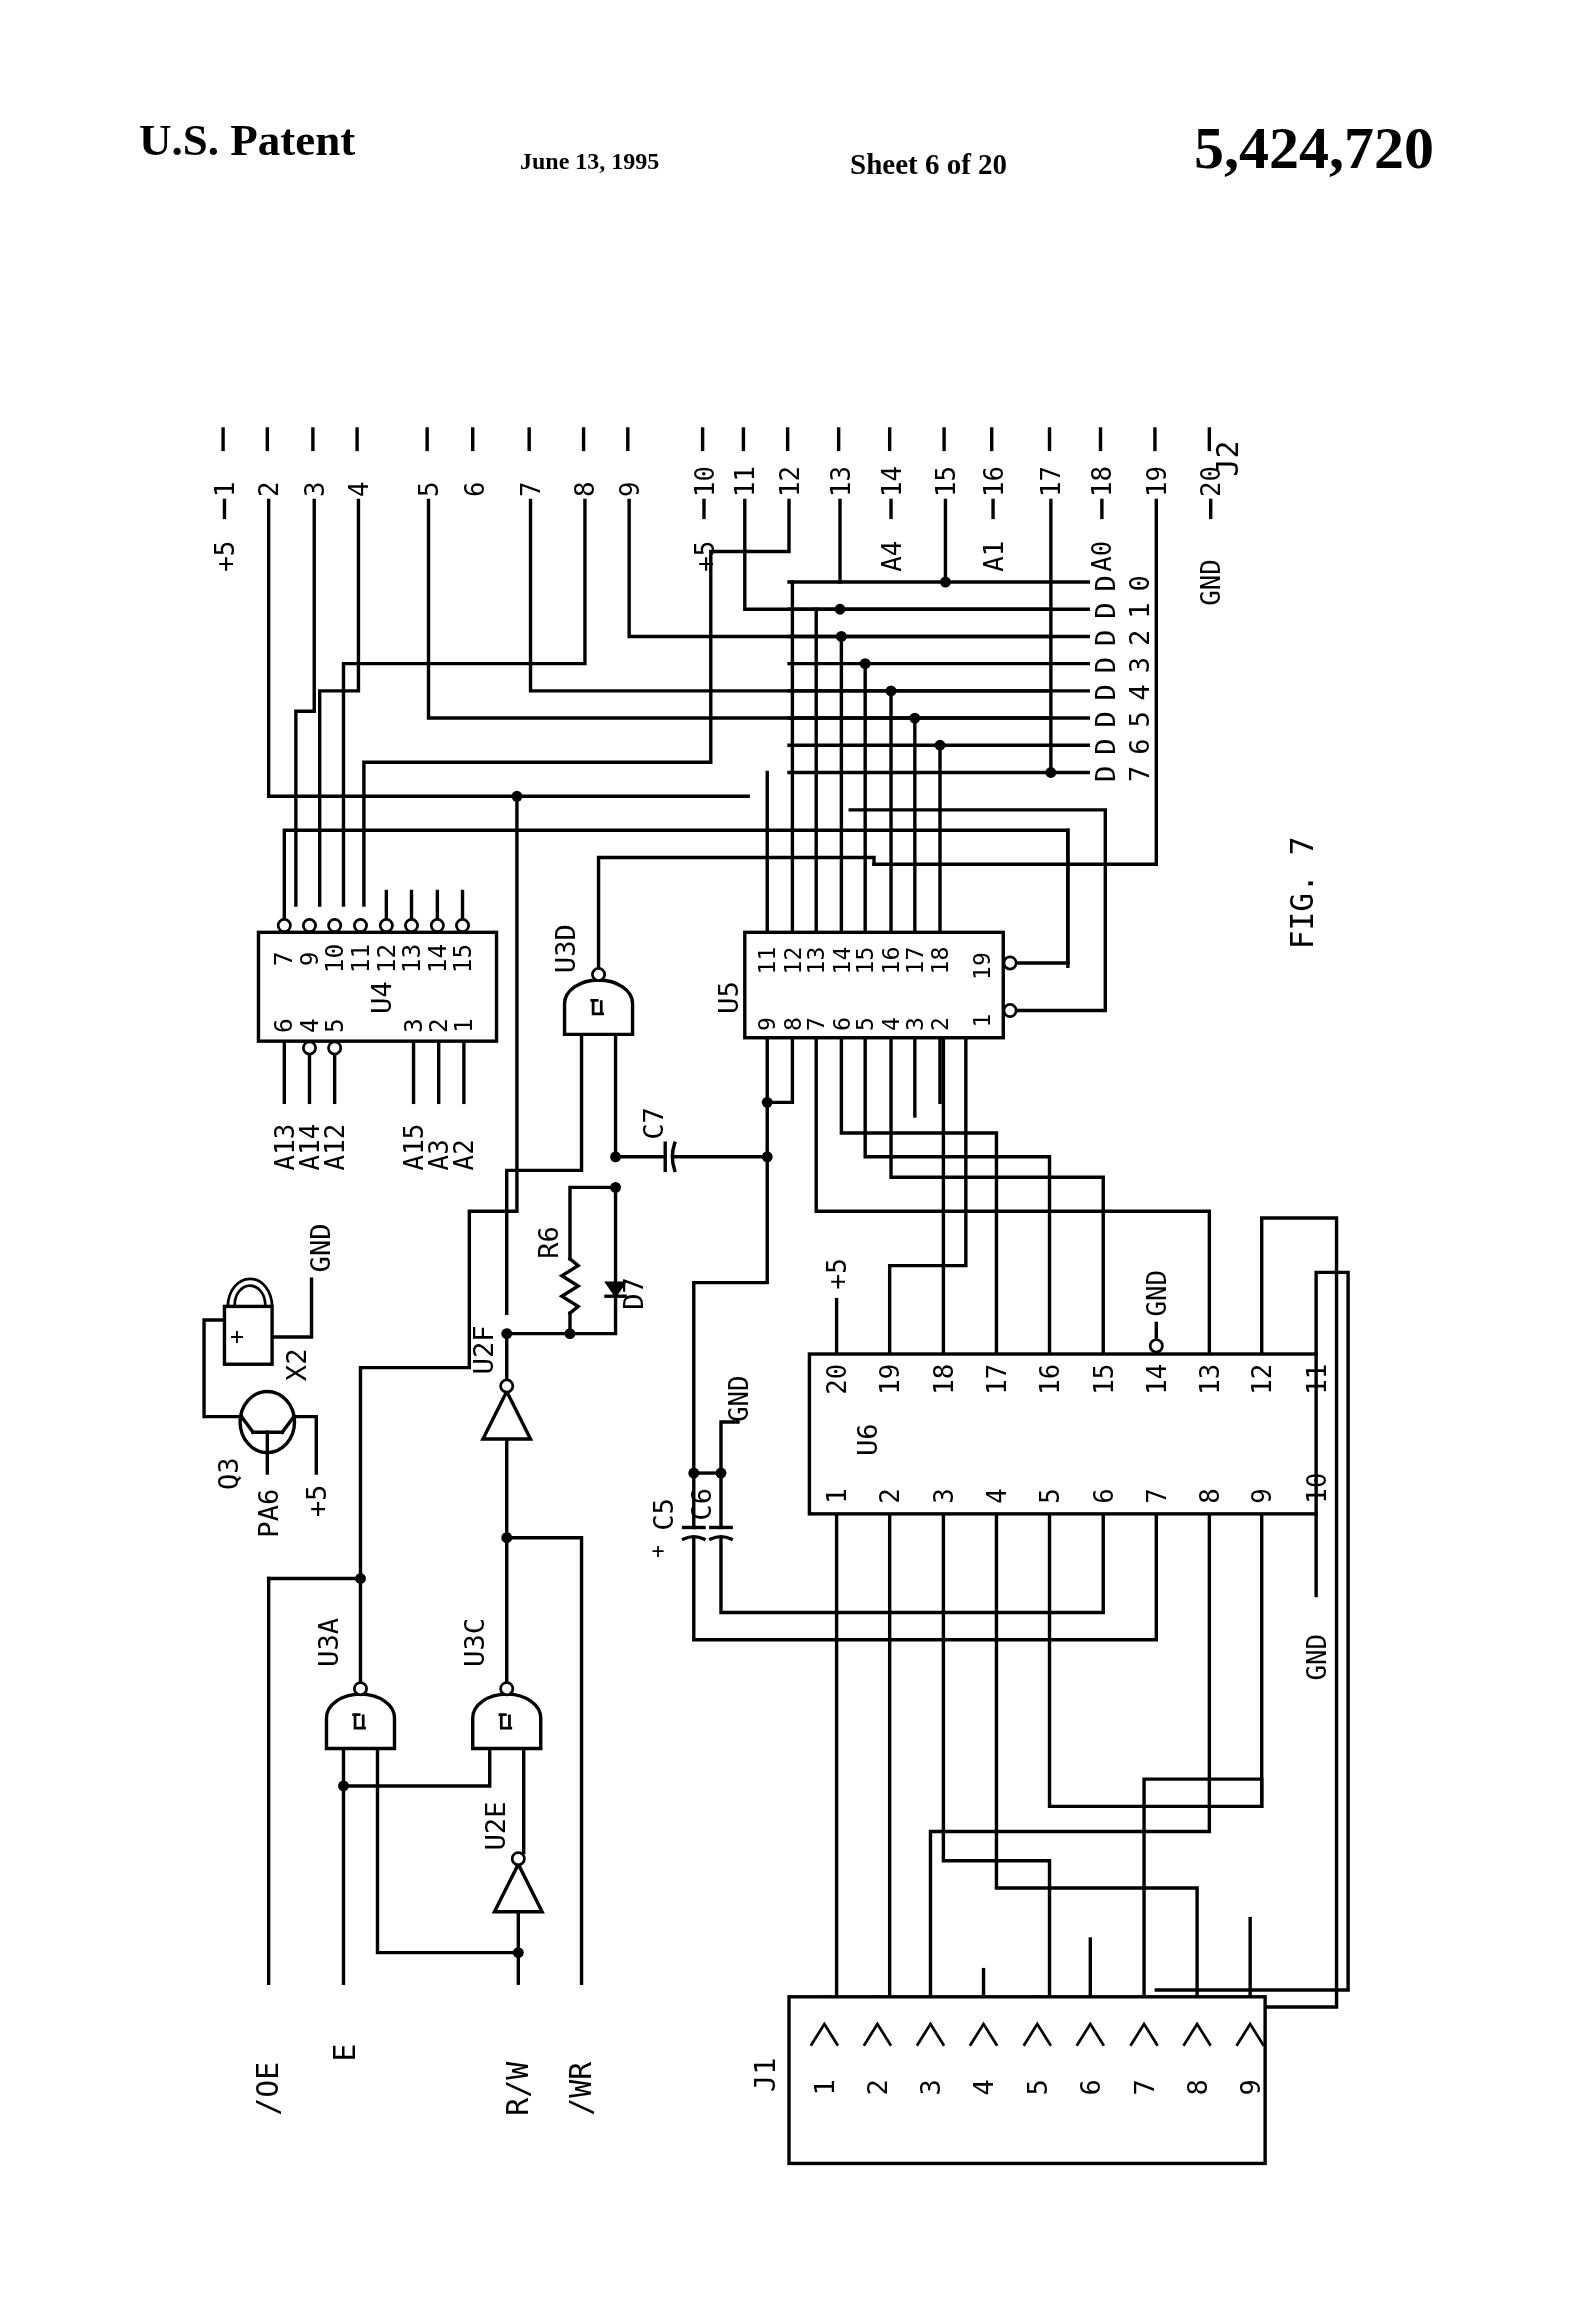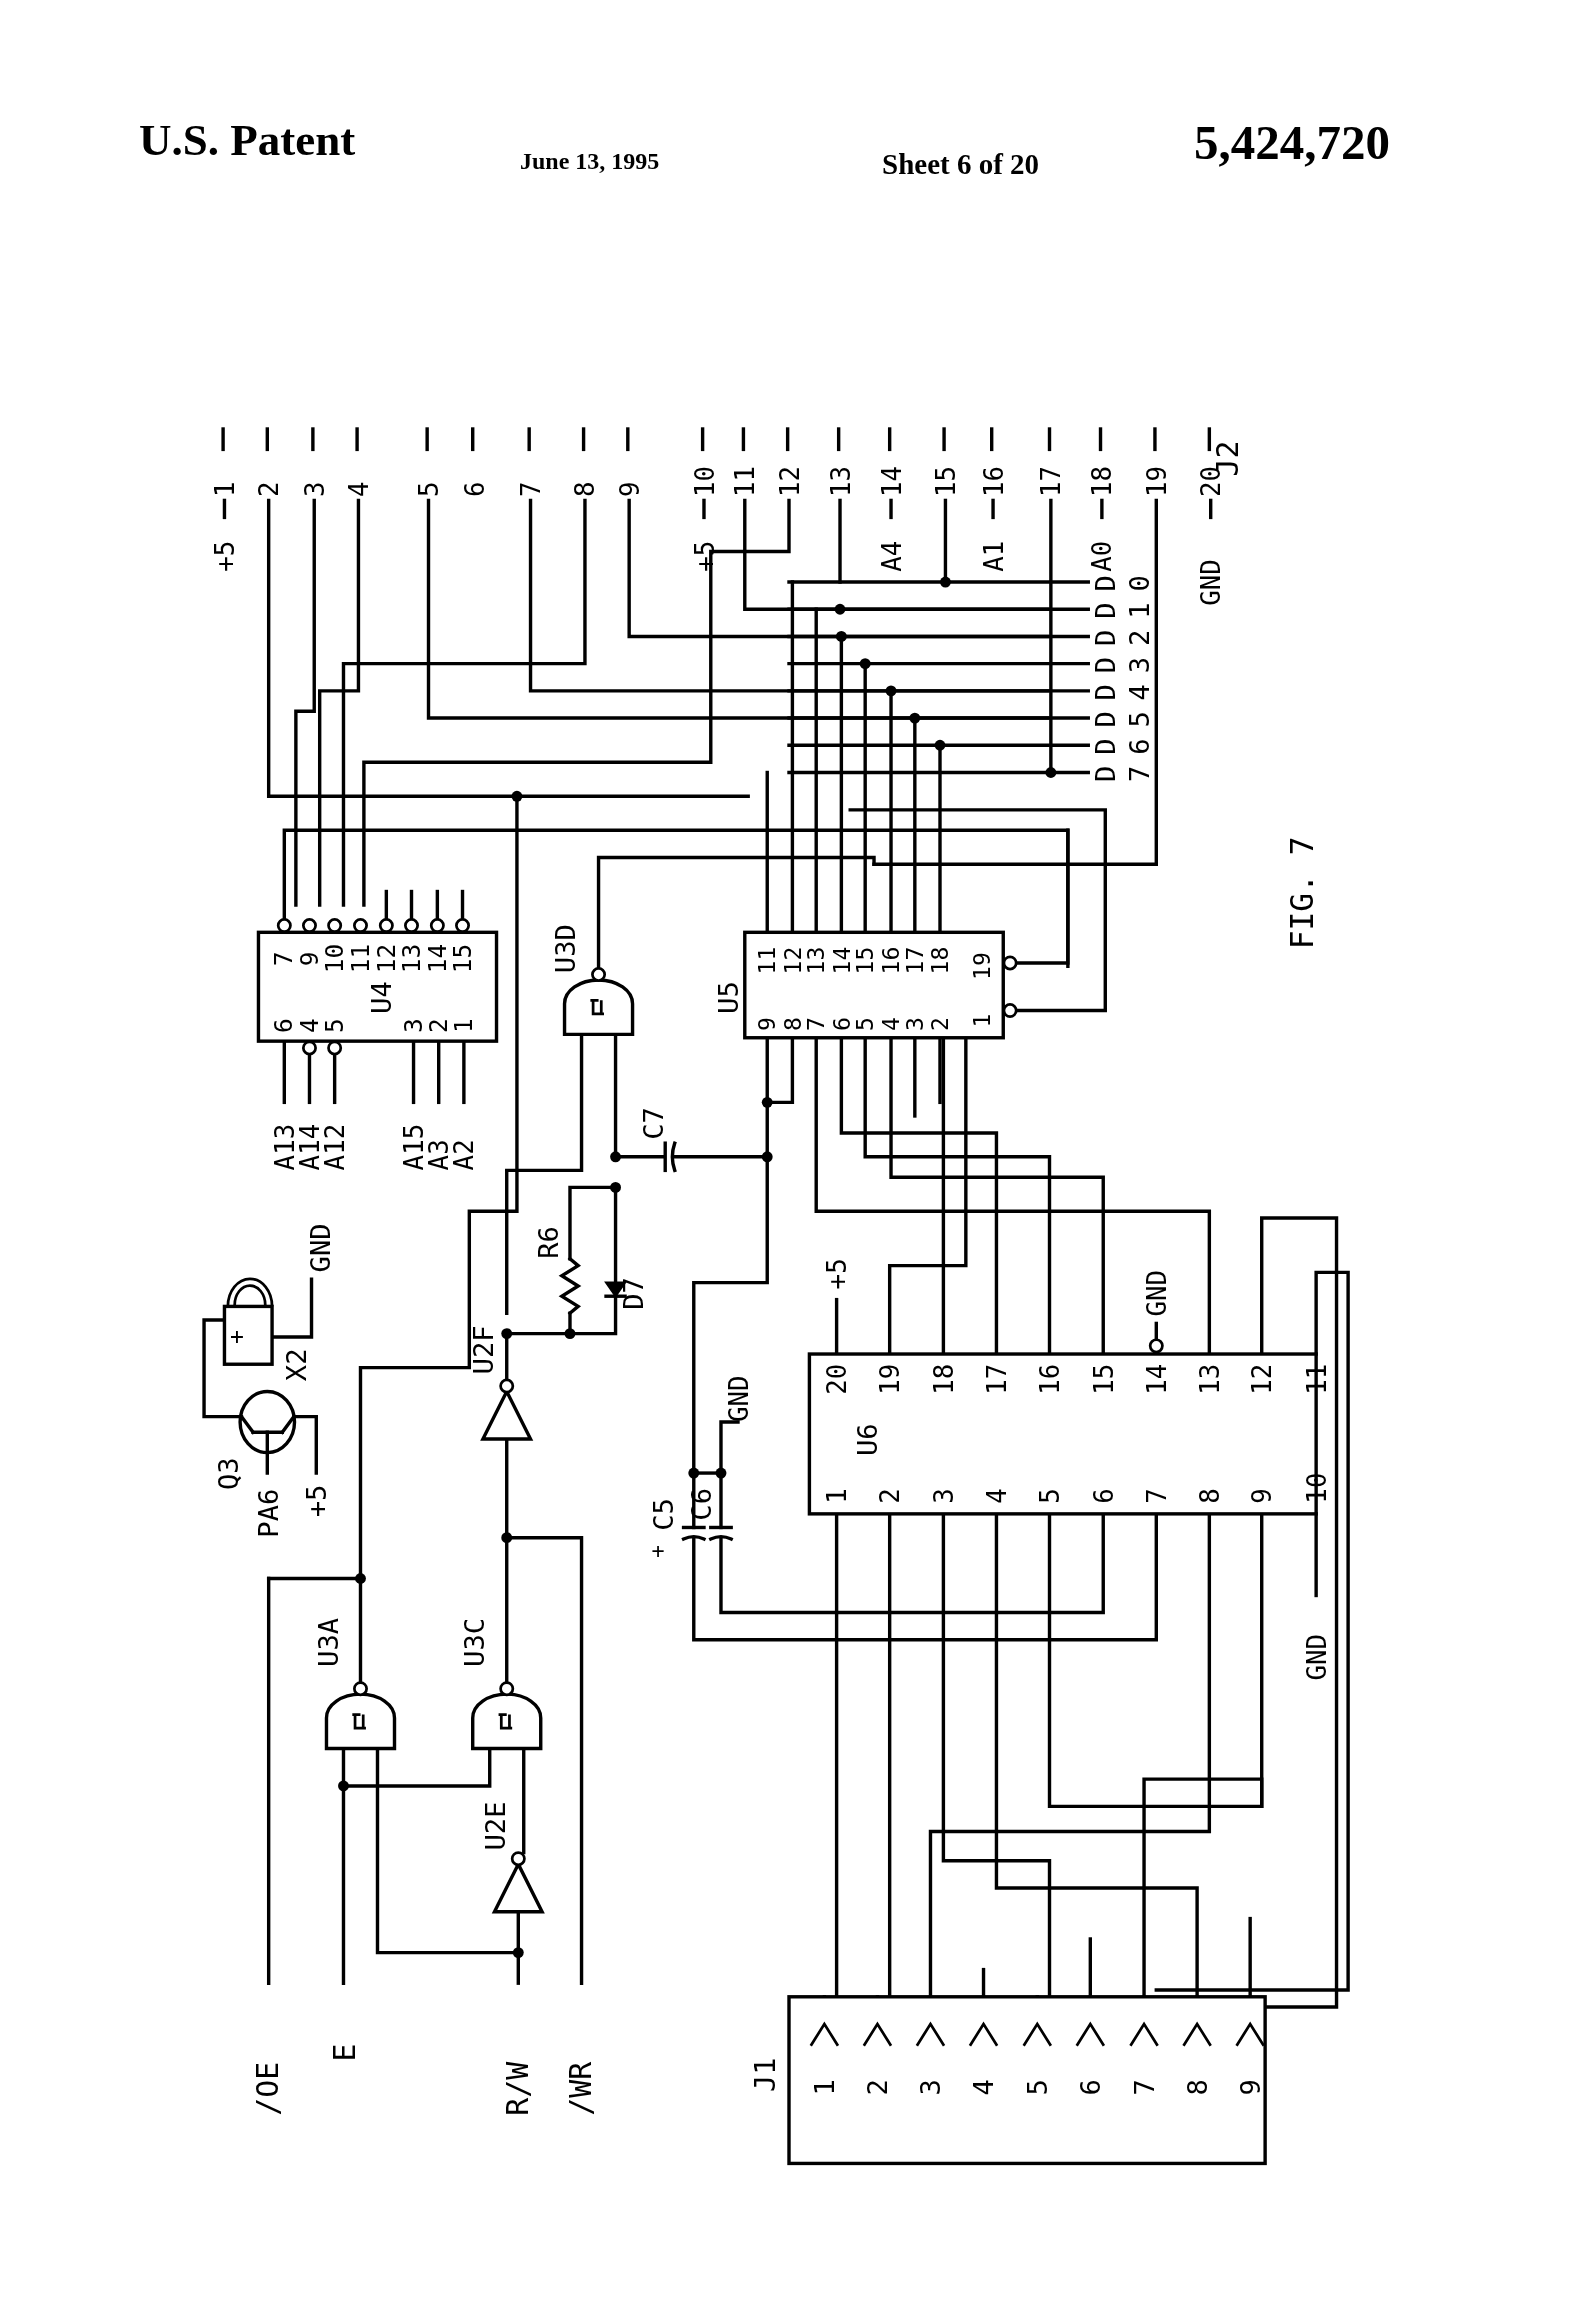--- a/index.html
+++ b/index.html
@@ -1,21 +1,21 @@
 <!DOCTYPE html>
 <html style="font-size:11px"><head>
 <meta charset="utf-8">
 <style>
   html, body { margin: 0; padding: 0; background: #ffffff; }
   body { width: 1578px; height: 2319px; position: relative; overflow: hidden; font-family: "DejaVu Sans Mono", monospace; }
   .hdr { position: absolute; top: 114px; font-family: "Liberation Serif", serif; font-weight: bold; color: #000; white-space: nowrap; }
   #hdr-left { left: 139px; font-size: 45px; }
   #hdr-date { left: 520px; font-size: 24px; top: 148px; }
-  #hdr-sheet { left: 850px; font-size: 29px; top: 148px; margin-left: 32px; }
-  #hdr-num { left: 1194px; font-size: 49px; }
+  #hdr-sheet { left: 850px; font-size: 29px; top: 148px; }
+  #hdr-num { left: 1194px; font-size: 60px; }
   svg#schem { position: absolute; left: 0; top: 0; }
   svg text { font-family: "DejaVu Sans Mono", monospace; fill: #000; }
   .w { stroke: #000; stroke-width: 5; fill: none; stroke-linecap: square; }
   .wt { stroke: #000; stroke-width: 4; fill: none; }
   .box { stroke: #000; stroke-width: 5; fill: #fff; }
   .dot { fill: #000; }
   .bub { fill: #fff; stroke: #000; stroke-width: 4; }
 </style>
 </head>
 <body>

